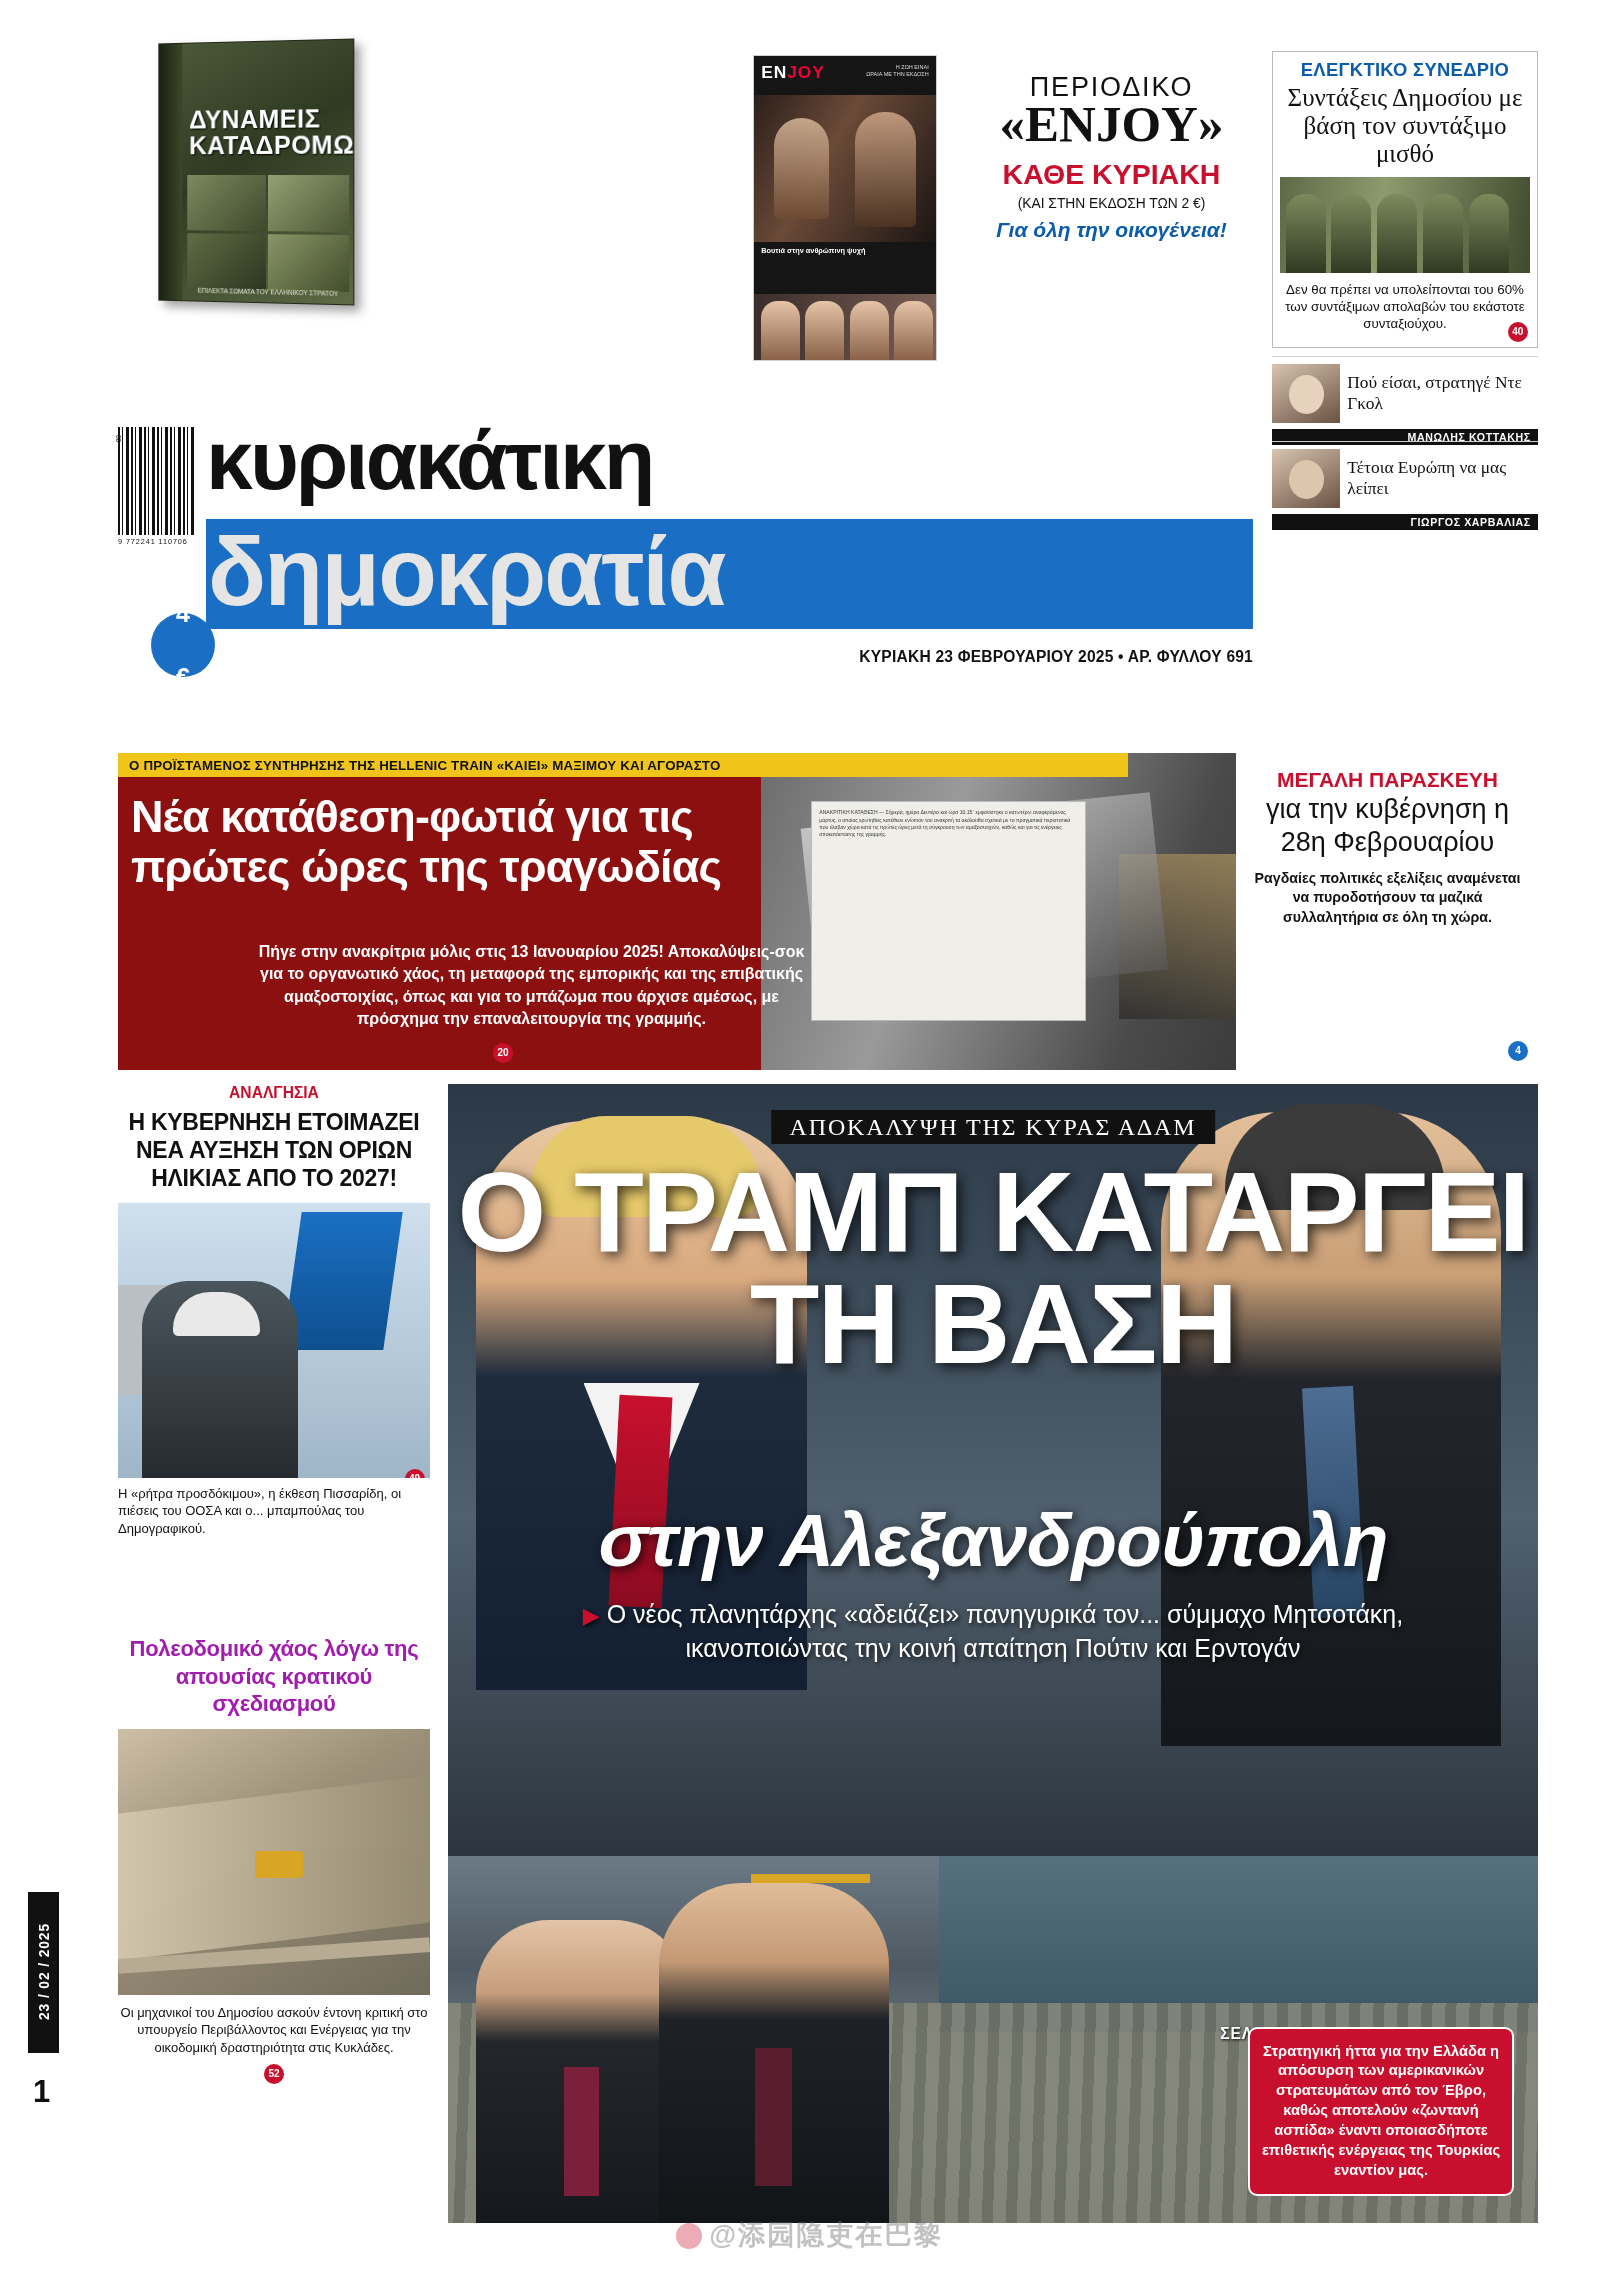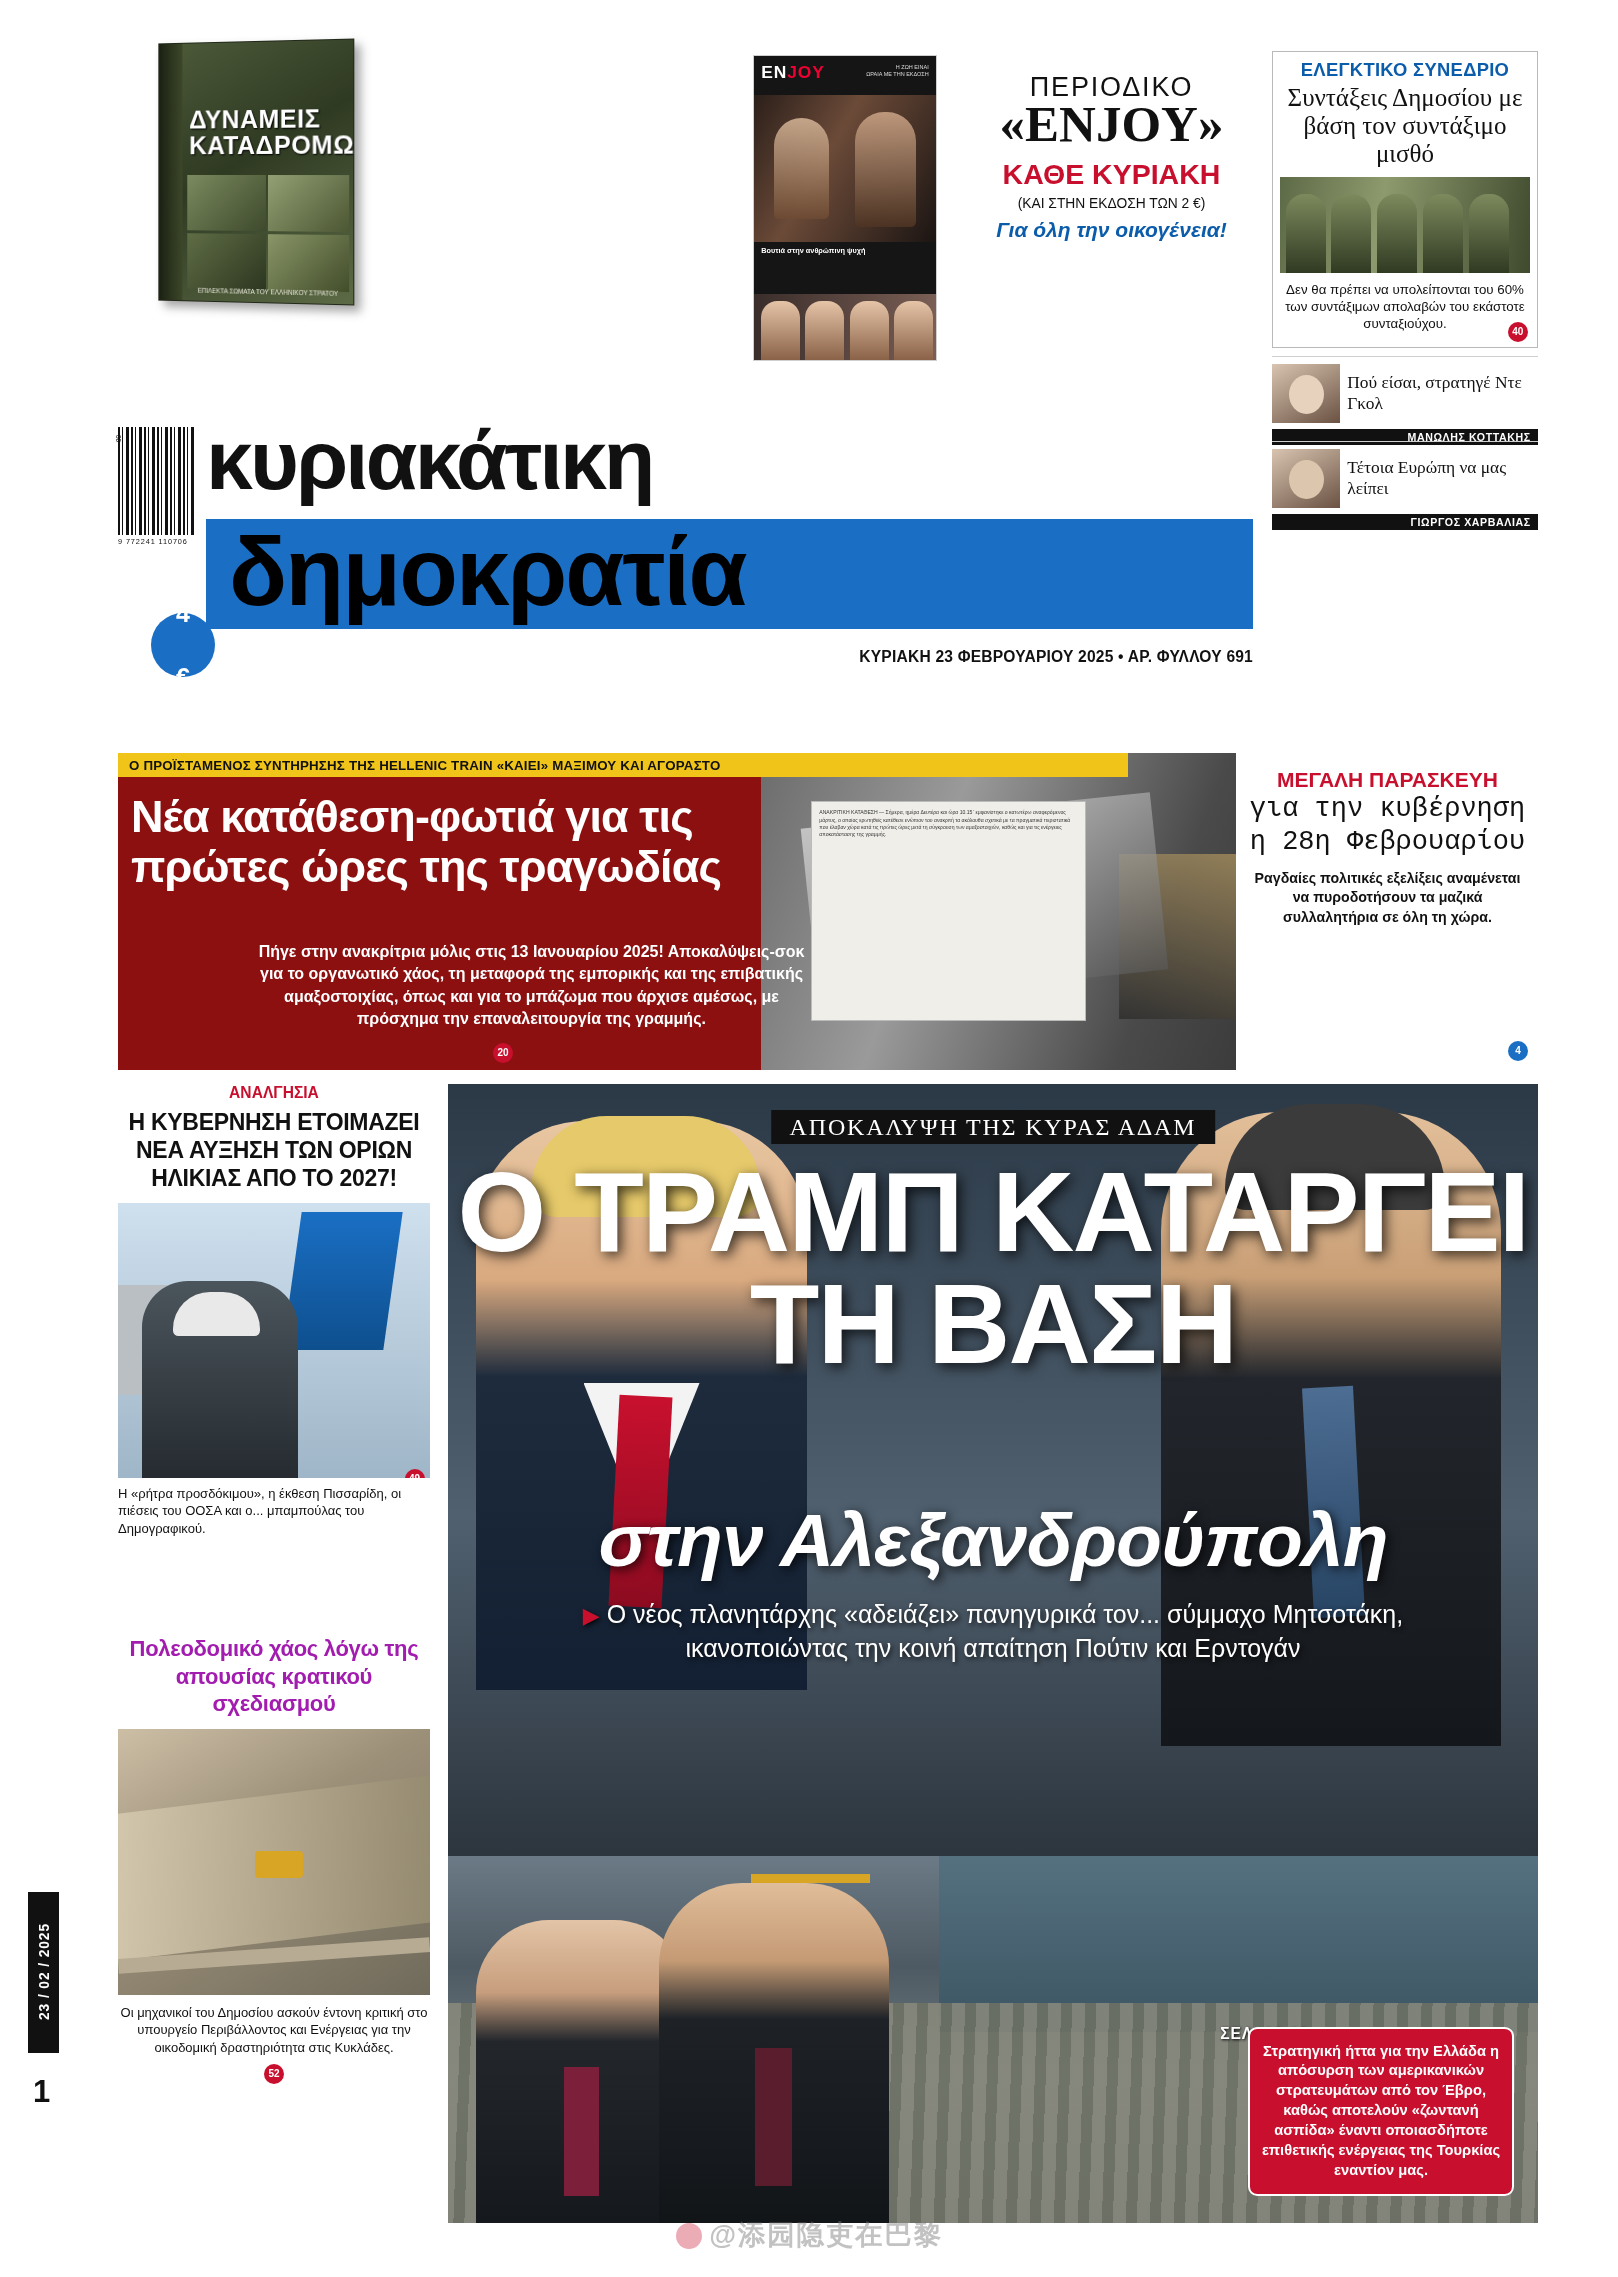--- a/index.html
+++ b/index.html
@@ -98,21 +98,21 @@
   .barcode { position:absolute; left:0; top:9.2px; width:77px; height:138px; background:#fff; }
   .barcode .bars { width:77px; height:108px;
     background:repeating-linear-gradient(90deg,#111 0 1.8px,#fff 1.8px 3.7px,#111 3.7px 4.6px,#fff 4.6px 8.3px,#111 8.3px 11px,#fff 11px 13px);
   }
   .barcode .bctext { font-size:7.3px; letter-spacing:0.9px; margin-top:1.8px; }
   .bc-side { position:absolute; left:-2.8px; top:14.7px; font-size:6.4px; transform:rotate(-90deg); transform-origin:left top; }
 
   .mh-top { position:absolute; left:88px; top:0; width:1047px; }
   .mh-word1 { font-size:84px; font-weight:bold; letter-spacing:-2.8px; line-height:1; }
   .mh-blue { position:absolute; left:88px; top:101px; width:1047px; height:110px; background:#1a6fc4; }
-  .mh-word2 { color:#000000; font-size:96px; font-weight:bold; letter-spacing:-1.8px; line-height:106px; padding-left:23px; }
+  .mh-word2 { color:#e5e5e5; font-size:96px; font-weight:bold; letter-spacing:-1.8px; line-height:106px; padding-left:2px; }
   .mh-flag { position:absolute; right:0; top:0; width:331px; height:110px; overflow:hidden; opacity:.85; }
   .mh-flag i { position:absolute; left:0; width:100%; height:12.2px; background:#fff; }
   .mh-flag i:nth-child(odd){ background:#1a6fc4; }
   .price-circle {
     position:absolute; left:33px; top:195px; width:64px; height:64px; border-radius:50%;
     background:#1a6fc4; color:#fff; font-size:25px; font-weight:bold; text-align:center; line-height:64px;
   }
   .price-circle .q { position:absolute; left:50%; top:50%; transform:translate(-50%,-50%); }
   .mh-date { position:absolute; right:0; top:230px; font-size:15.6px; font-weight:bold; letter-spacing:0.2px; }
 
@@ -122,21 +122,21 @@
   .ban-title { position:absolute; left:13px; top:39px; width:643px; color:#fff; font-size:45px; font-weight:bold; line-height:1.1; letter-spacing:-0.9px; }
   .ban-sub { position:absolute; left:138px; top:188px; width:551px; color:#fff; font-size:16px; font-weight:bold; line-height:1.4; text-align:center; }
   .ban-photo { position:absolute; left:643px; top:0; width:606px; height:317px;
     background:linear-gradient(110deg,#6c6c6c,#9a9a9a 30%,#4a4a4a 65%,#2c2c2c);
   }
   .ban-photo:after { content:""; position:absolute; left:8%; top:18%; width:58%; height:56%; background:linear-gradient(160deg,rgba(220,220,220,.75),rgba(90,90,90,.6)); transform:rotate(-6deg); }
   .ban-photo:before { content:""; position:absolute; right:5%; top:32%; width:36%; height:52%; background:linear-gradient(200deg,rgba(255,210,120,.5),rgba(40,40,40,.7)); }
   .ban-doc { position:absolute; left:693px; top:48px; width:275px; height:220px; background:#efeee9; border:0.9px solid #bbb; padding:7.3px; font-size:5.1px; line-height:1.45; color:#333; overflow:hidden; }
   .ban-right { position:absolute; right:0; top:0; width:303px; height:317px; background:#fff; text-align:center; padding:14.7px 13px; }
   .br-t1 { color:#c8102e; font-weight:bold; font-size:21px; }
-  .br-t2 { font-family:Liberation Mono, monospace; font-size:27px; line-height:1.2; margin-top:1.8px; }
+  .br-t2 { font-family:Liberation Sans, sans-serif; font-size:27px; line-height:1.2; margin-top:1.8px; }
   .br-sub { font-size:14.2px; font-weight:bold; line-height:1.35; margin-top:11px; }
   .br-num { position:absolute; right:11px; bottom:9.2px; }
   .pnum.blue { background:#1a6fc4; }
   .ban-num { position:absolute; left:375px; bottom:7.3px; }
 
   
   .leftcol { position:absolute; left:118px; top:1084px; width:312px; }
   .lc-kicker { color:#c8102e; font-weight:bold; font-size:15.6px; text-align:center; }
   .lc-title { font-size:23px; font-weight:bold; line-height:1.22; text-align:center; margin-top:5.5px; letter-spacing:-0.3px; }
   .lc-photo { margin-top:11px; width:312px; height:275px; position:relative; overflow:hidden;

